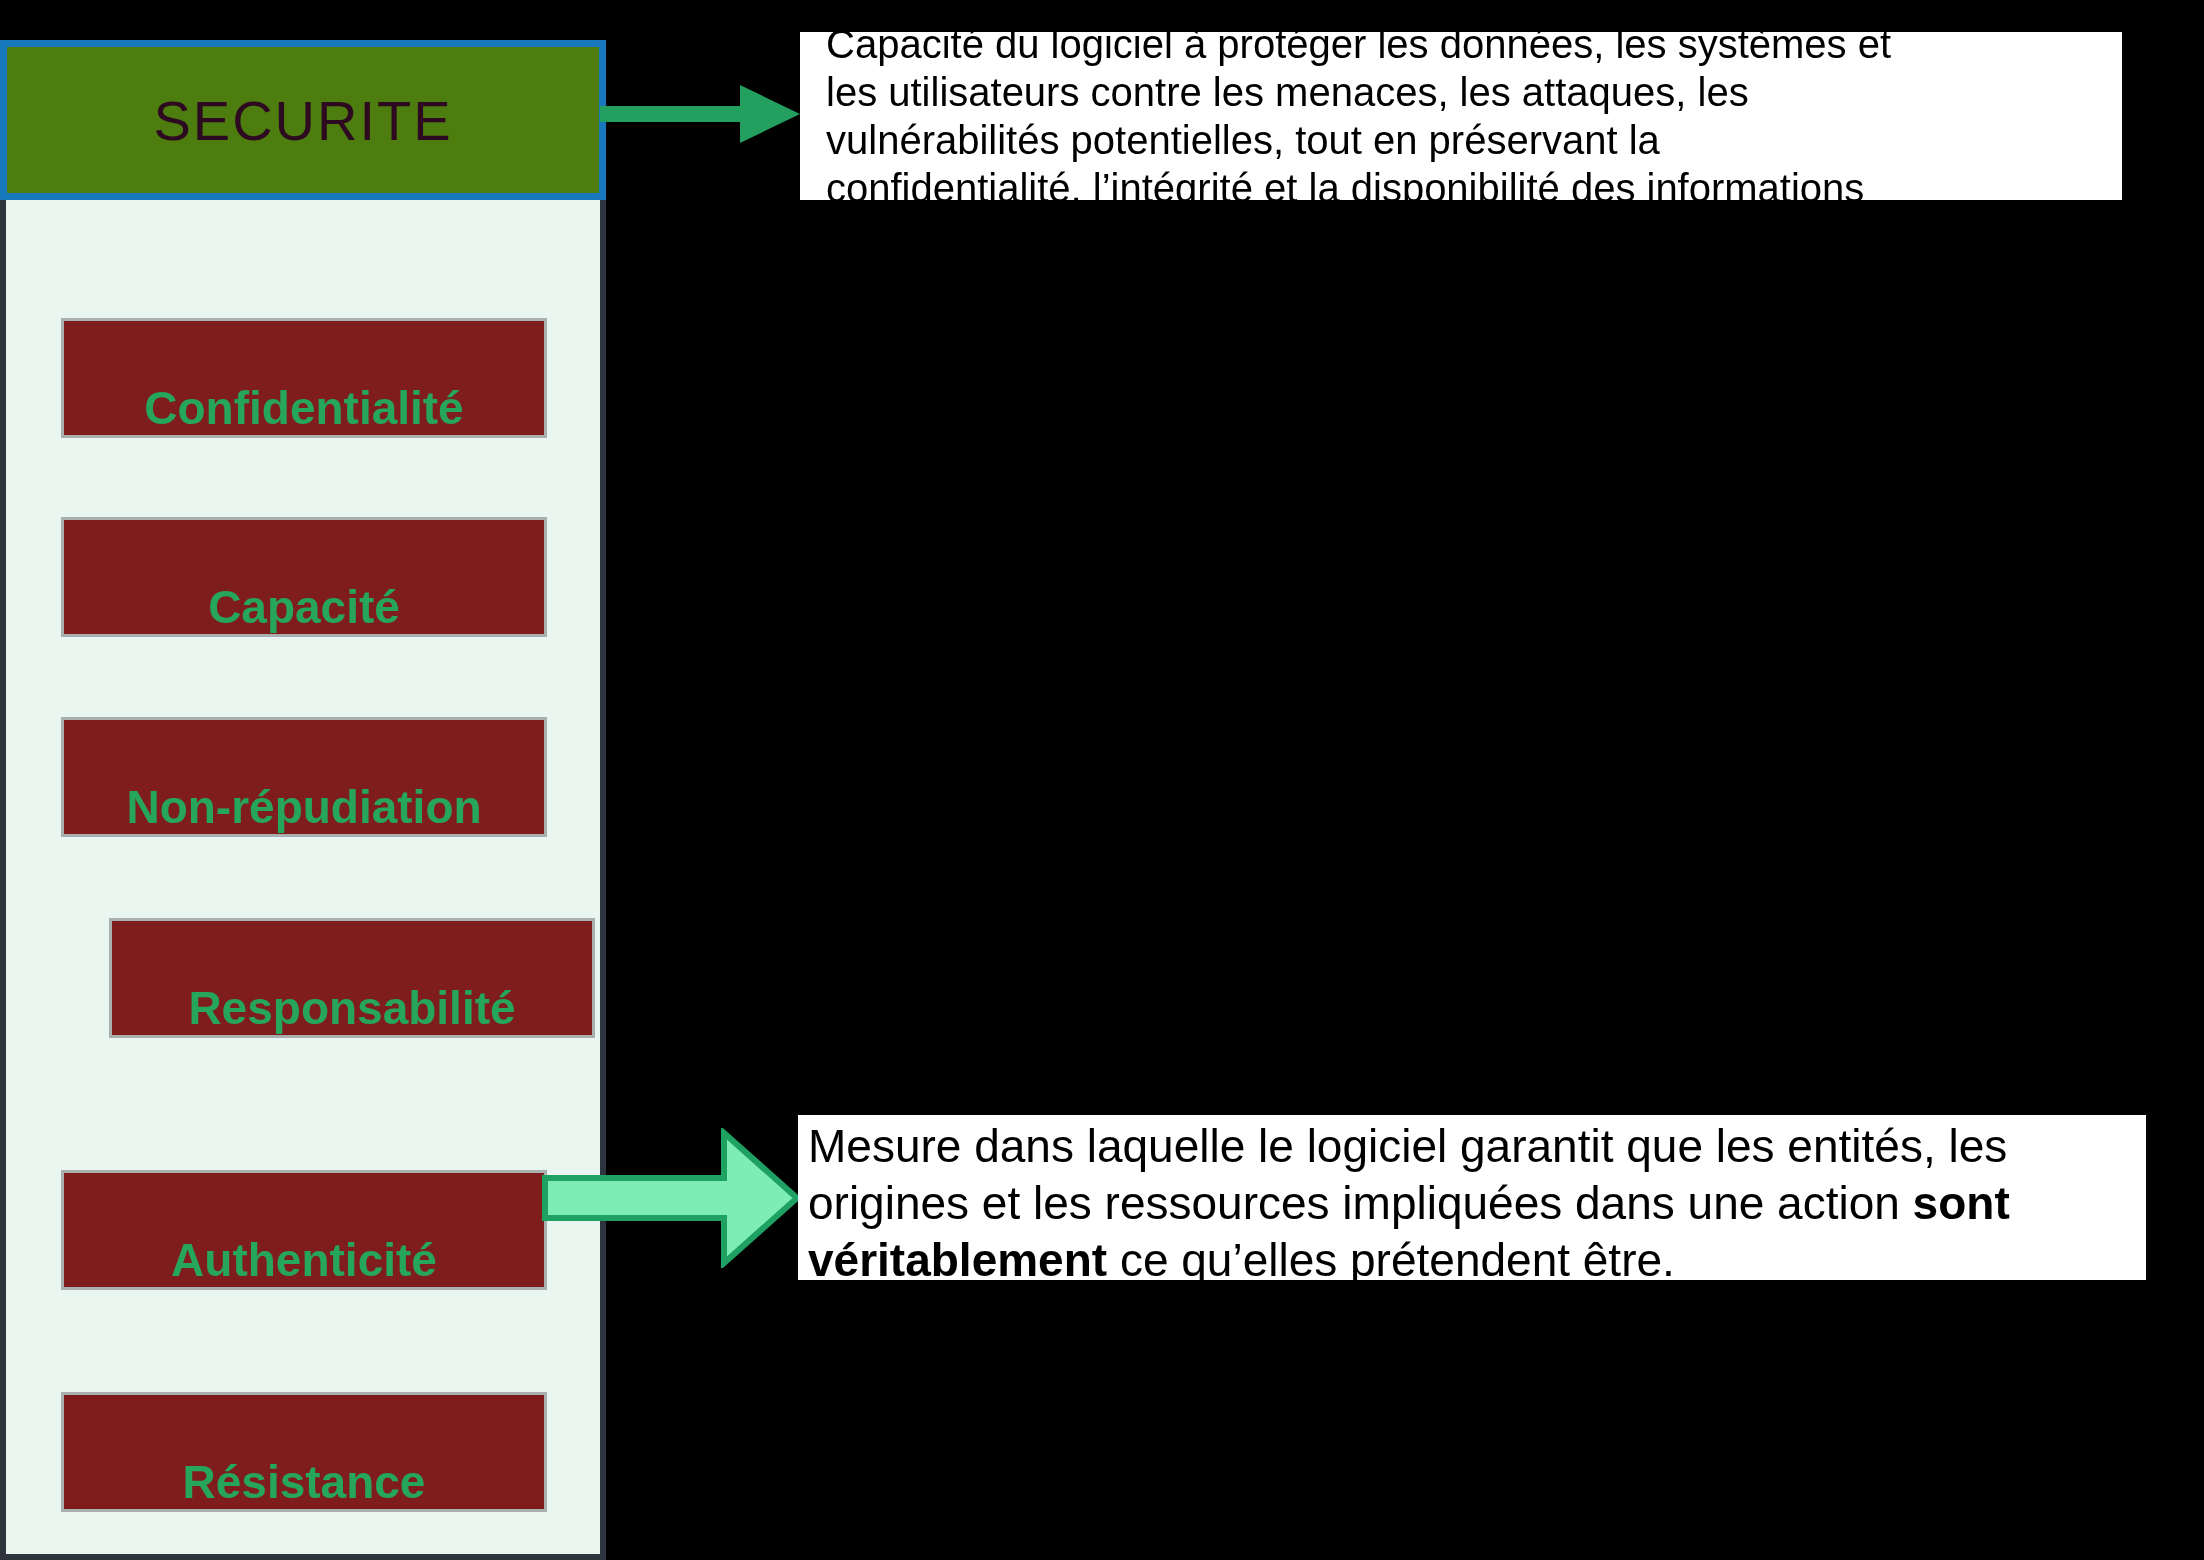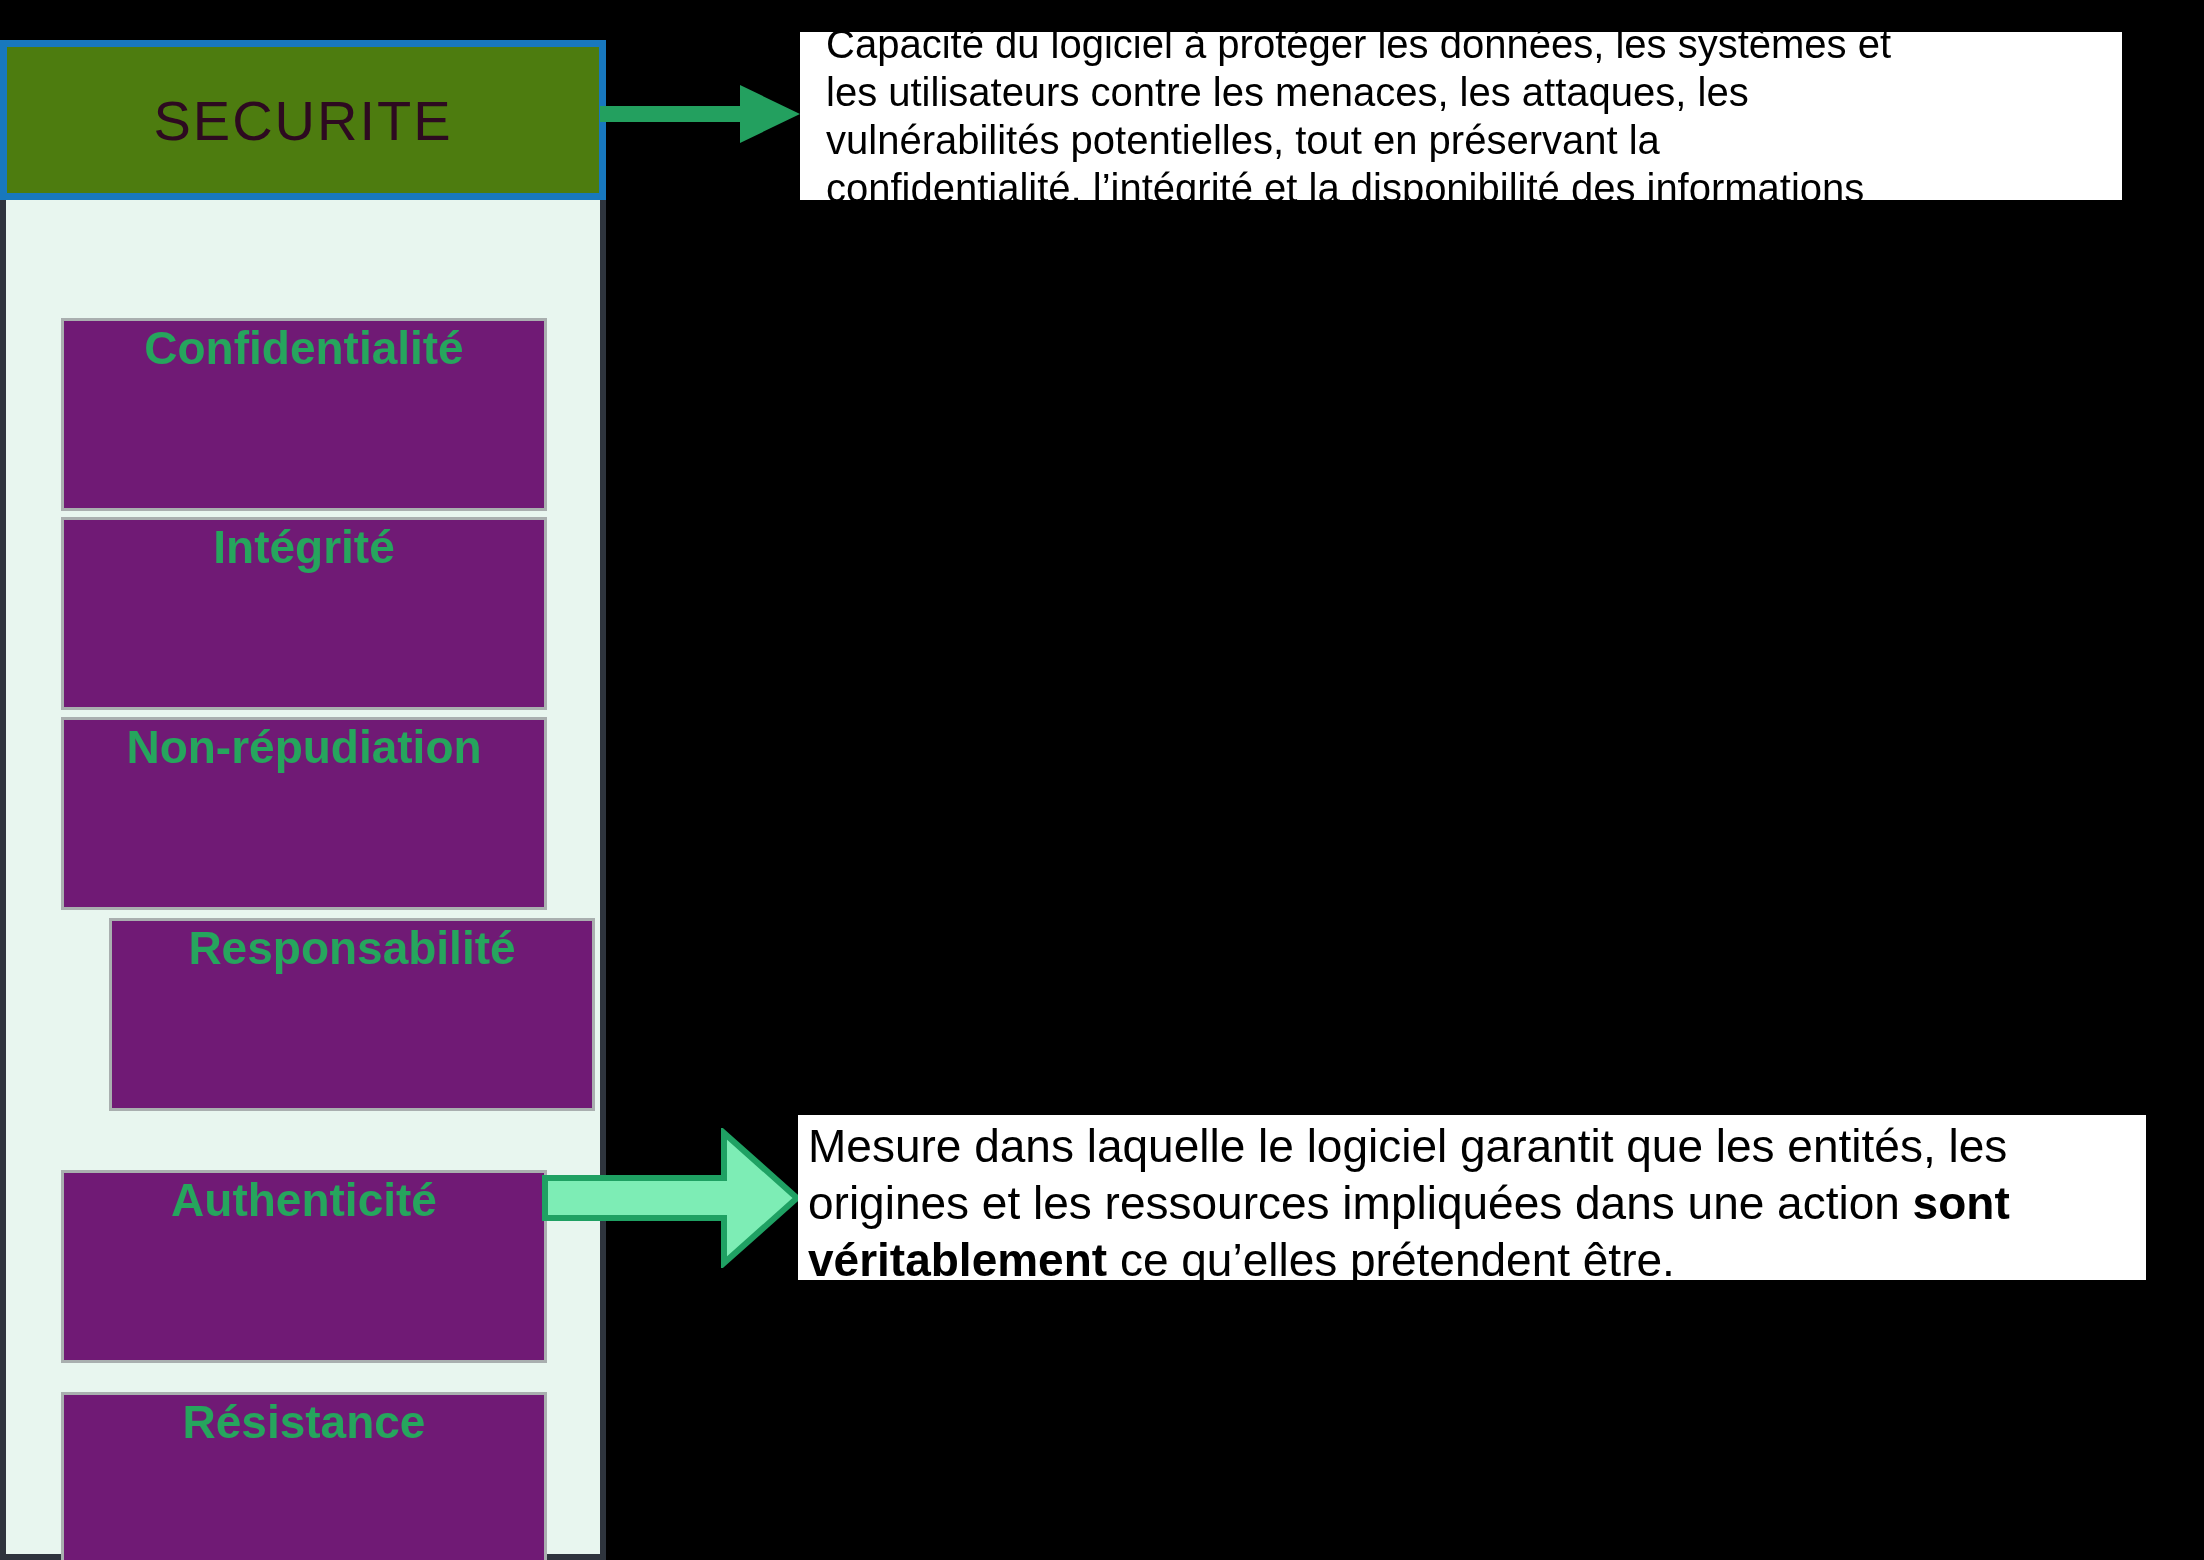--- a/index.html
+++ b/index.html
@@ -45,26 +45,26 @@
     font-size: 56px;
     letter-spacing: 2px;
     color: #2D0A20;
     font-weight: 400;
   }
 
   
   .concept-box {
     left: 61px;
     width: 486px;
-    height: 193px;
-    background: #701a75;
+    height: 120px;
+    background: #7f1d1d;
     border: 3px solid #A9AFAF;
     box-sizing: border-box;
     display: flex;
-    align-items: flex-start;
+    align-items: flex-end;
     justify-content: center;
   }
   .concept-box .label {
     font-size: 46px;
     font-weight: 700;
     color: #26A55D;
     white-space: nowrap;
   }
   .cb-0 { top: 318px; }
   .cb-1 { top: 517px; }
@@ -118,21 +118,21 @@
 <div class="abs panel"></div>
 
 <div class="abs sec-header">
   <span class="title">SECURITE</span>
 </div>
 
 <div class="abs concept-box cb-0">
   <span class="label">Confidentialité</span>
 </div>
 <div class="abs concept-box cb-1">
-  <span class="label">Intégrité</span>
+  <span class="label">Capacité</span>
 </div>
 <div class="abs concept-box cb-2">
   <span class="label">Non-répudiation</span>
 </div>
 <div class="abs concept-box cb-3">
   <span class="label">Responsabilité</span>
 </div>
 <div class="abs concept-box cb-4">
   <span class="label">Authenticité</span>
 </div>

